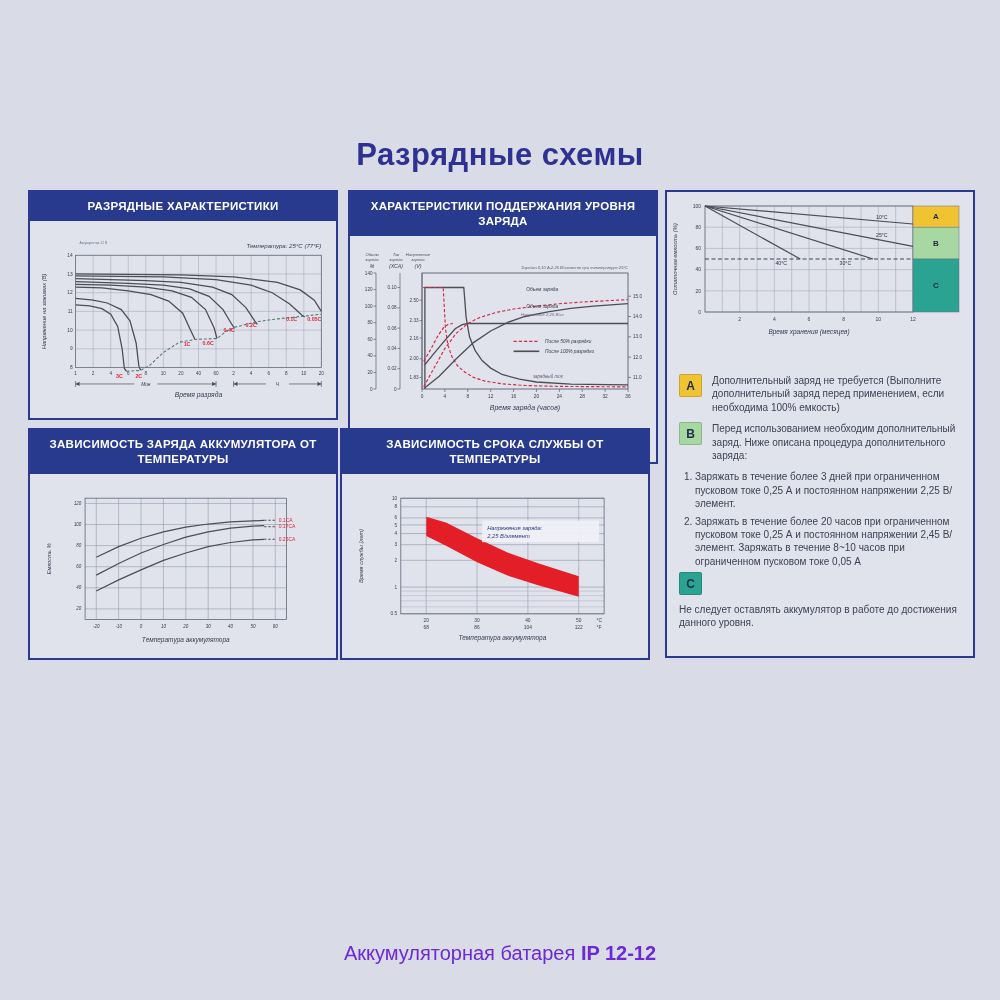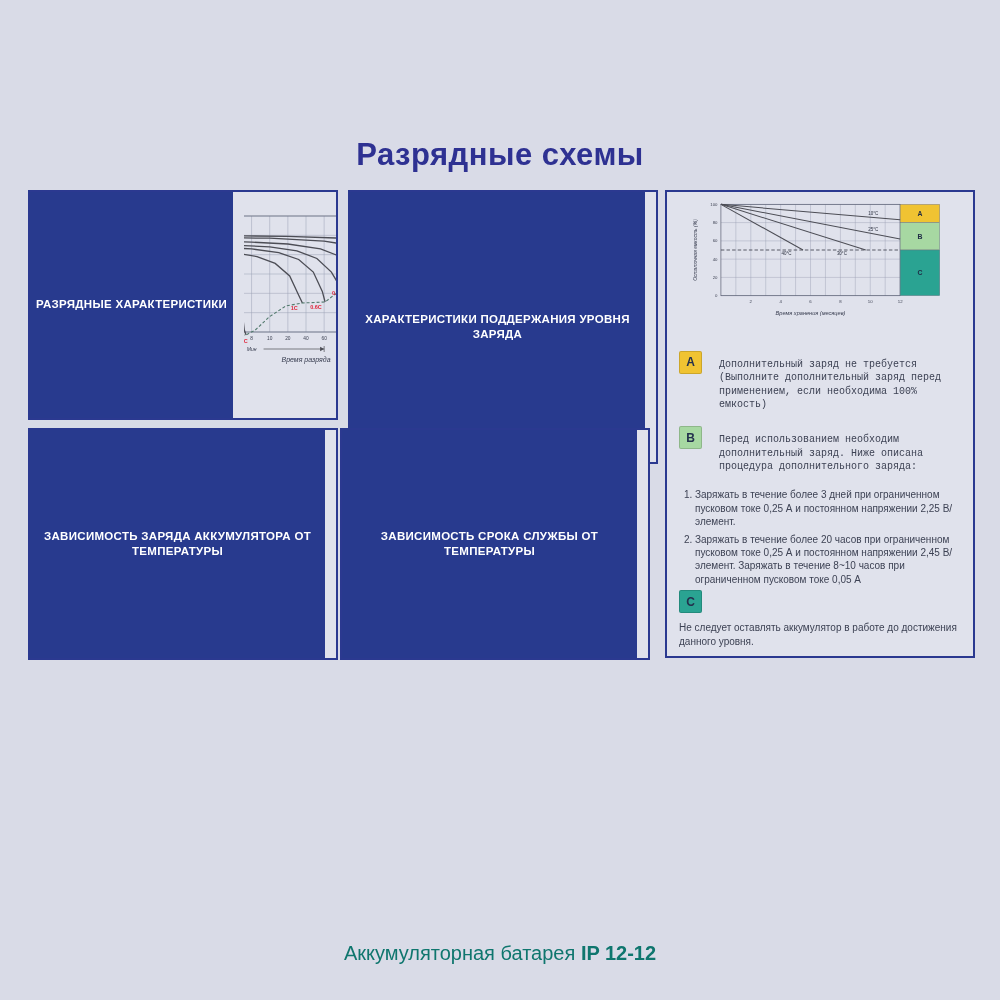--- a/index.html
+++ b/index.html
@@ -1,38 +1,38 @@
 <!DOCTYPE html>
 <html><head>
 <meta charset="utf-8">
 <style>
   html,body{margin:0;padding:0;}
   body{width:1000px;height:1000px;position:relative;background:#d9dbe7;
        font-family:"Liberation Sans","DejaVu Sans",sans-serif;overflow:hidden;}
   .title{position:absolute;top:116px;left:0;width:100%;text-align:center;
          font-size:31px;font-weight:700;color:#2e3192;letter-spacing:.5px;}
   .panel{position:absolute;border:2px solid #2b3990;background:#e0e2ec;
-         display:flex;flex-direction:row;box-sizing:border-box;gap:11px;}
+         display:flex;flex-direction:column;box-sizing:border-box;gap:11px;}
   .panel-header{background:#283a8e;color:#fff;font-weight:700;font-size:11.5px;
                 line-height:1.32;text-align:center;display:flex;align-items:center;
                 justify-content:center;padding:7px 6px;letter-spacing:.3px;}
   .panel-body{flex:1;display:flex;flex-direction:column;align-items:center;
               justify-content:flex-start;overflow:hidden;position:relative;}
   .panel-body svg{display:block;margin-top:2px;}
   .notes{padding:4px 12px 8px 12px;width:100%;box-sizing:border-box;}
   .note-row{display:flex;align-items:flex-start;margin:8px 0 0 0;}
   .badge{width:21px;height:21px;border-radius:2px;display:flex;align-items:center;
          justify-content:center;font-weight:700;font-size:12px;color:#23304d;
          margin-right:10px;flex-shrink:0;border:1px solid rgba(0,0,0,.15);}
-  .note-text{margin:7px;font-size:10px;line-height:1.34;color:#3d4254;font-family:Liberation Mono, monospace;}
+  .note-text{margin:0;font-size:10px;line-height:1.34;color:#3d4254;}
   .note-list{margin:8px 0 2px 0;padding-left:16px;}
   .note-list li{font-size:10px;line-height:1.34;color:#3d4254;margin-bottom:4px;}
   .footnote{margin:8px 0 0 0;font-size:10px;line-height:1.34;color:#3d4254;}
   .footer{position:absolute;top:942px;left:0;width:100%;text-align:center;
-          font-size:20px;color:#0f766e;font-weight:500;}
+          font-size:20px;color:#6d28d9;font-weight:500;}
   .footer b{font-weight:800;}
 </style>
 </head>
 <body>
 
 <h1 class="title">Разрядные схемы</h1>
 
 <div class="panel" style="left:28px;top:190px;width:310px;height:230px;">
   <div class="panel-header">РАЗРЯДНЫЕ ХАРАКТЕРИСТИКИ</div>
   <div class="panel-body">

